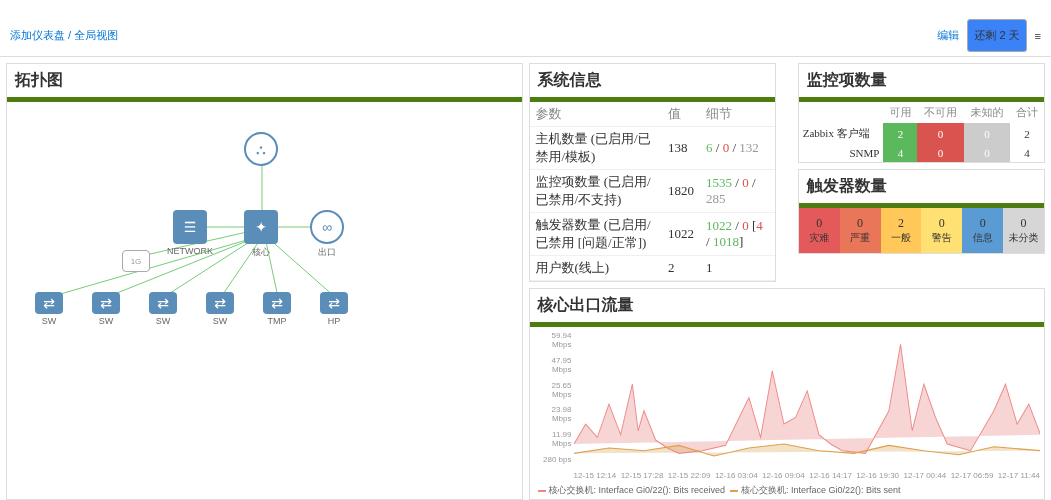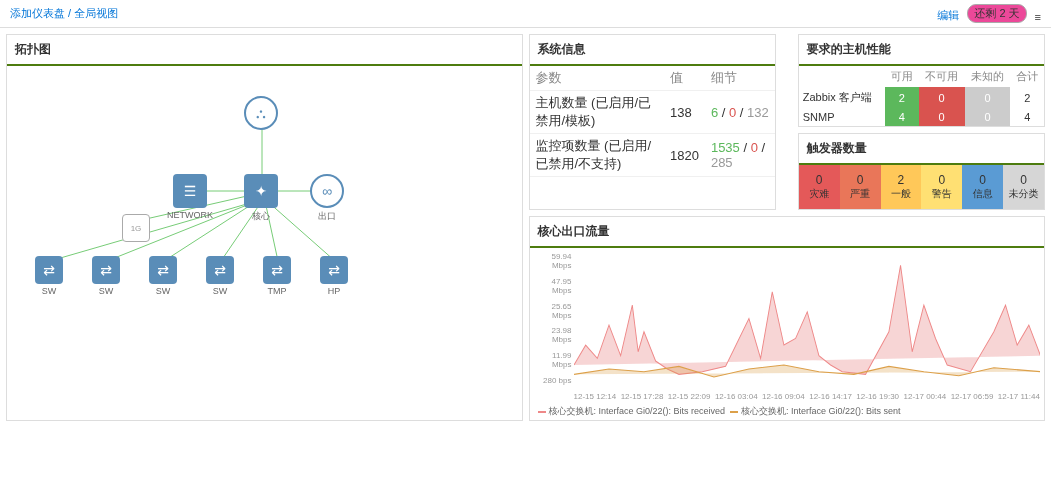--- a/index.html
+++ b/index.html
@@ -1,31 +1,31 @@
 <!DOCTYPE html>
 <html><head>
 <meta charset="utf-8">
 <style>
 * { margin: 0; padding: 0; box-sizing: border-box; }
 body { font-family: Arial, sans-serif; font-size: 11px; background: #fff; color: #333; }
-.top-bar { display: flex; justify-content: space-between; align-items: center; padding: 4px 10px; border-bottom: 1px solid #ddd; }
+.top-bar { display: flex; justify-content: space-between; align-items: center; padding: 4px 10px; border-bottom: 1px solid #ddd; margin-top: 15px; }
 .breadcrumb { color: #0275d8; font-size: 11px; }
 .breadcrumb span { color: #0275d8; }
-.top-right { display: flex; align-items: flex-end; gap: 8px; font-size: 11px; }
-.badge-days { background: #ec4899; border: 1px solid #aaa; border-radius: 9px; padding: 1px 6px; }
+.top-right { display: flex; align-items: center; gap: 8px; font-size: 11px; }
+.badge-days { background: #3b82f6; border: 1px solid #aaa; border-radius: 3px; padding: 8px 6px; }
 .main { display: grid; grid-template-columns: 1fr 1fr; gap: 6px; padding: 6px; }
 .panel { border: 1px solid #ddd; background: #fff; }
-.panel-title { font-weight: bold; padding: 6px 8px; border-bottom: 2px solid #4d7c0f; font-size: 12px; }
+.panel-title { font-weight: bold; padding: 6px 8px; border-bottom: 5px solid #4d7c0f; font-size: 16px; }
 .topo { height: 300px; position: relative; }
 .topo-node { position: absolute; text-align: center; font-size: 9px; color: #666; }
 .topo-icon { width: 34px; height: 34px; background: #5a8db8; border-radius: 4px; margin: 0 auto 2px; display: flex; align-items: center; justify-content: center; color: #fff; font-size: 14px; }
 .topo-icon.circle { border-radius: 50%; background: #fff; border: 2px solid #5a8db8; color: #5a8db8; }
-.topo-icon.small { width: 28px; height: 28px; }
+.topo-icon.small { width: 28px; height: 22px; }
 .topo svg.lines { position: absolute; top: 0; left: 0; width: 100%; height: 100%; pointer-events: none; }
-.right-top { display: grid; grid-template-columns: 1fr 1fr; gap: 22px; }
+.right-top { display: grid; grid-template-columns: 1fr 1fr; gap: 22px; font-family: Liberation Serif, serif; }
 .sys-table { width: 100%; border-collapse: collapse; font-size: 13px; }
 .sys-table th, .sys-table td { padding: 3px 6px; text-align: left; border-bottom: 1px solid #f0f0f0; }
 .sys-table th { color: #888; font-weight: normal; }
 .green { color: #5cb85c; }
 .red { color: #d9534f; }
 .gray { color: #999; }
 .host-table { width: 100%; border-collapse: collapse; font-size: 11px; }
 .host-table th { padding: 3px 4px; color: #888; font-weight: normal; text-align: center; margin-left: 48px; }
 .host-table td { padding: 3px 4px; text-align: center; margin-top: 28px; }
 .cell-green { background: #5cb85c; color: #fff; }
@@ -136,45 +136,55 @@
           <tr>
                 <td>主机数量 (已启用/已禁用/模板)</td>
                 <td>138</td>
                 <td><span class="green">6</span><span> / </span><span class="red">0</span><span> / </span><span class="gray">132</span></td>
               </tr>
           <tr>
                 <td>监控项数量 (已启用/已禁用/不支持)</td>
                 <td>1820</td>
                 <td><span class="green">1535</span><span> / </span><span class="red">0</span><span> / </span><span class="gray">285</span></td>
               </tr>
+          <tr>
+                <td>触发器数量 (已启用/已禁用 [问题/正常])</td>
+                <td>1022</td>
+                <td><span class="green">1022</span><span> / </span><span class="red">0</span><span> [</span><span class="red">4</span><span> / </span><span class="green">1018</span><span>]</span></td>
+              </tr>
+          <tr>
+                <td>用户数(线上)</td>
+                <td>2</td>
+                <td>1</td>
+              </tr>
         </tbody>
           </table>
       </div>
 
       <div>
         <div class="panel" style="margin-bottom:6px">
-          <div class="panel-title">要求的主机性能</div>
+          <div class="panel-title">监控项数量</div>
           <table class="host-table">
             <tbody>
                 <tr>
                   <th></th>
                   <th>可用</th>
                   <th>不可用</th>
                   <th>未知的</th>
                   <th>合计</th>
                 </tr>
             <tr>
                   <td style="text-align:left">Zabbix 客户端</td>
                   <td class="cell-green">2</td>
                   <td class="cell-red">0</td>
                   <td class="cell-gray">0</td>
                   <td>2</td>
                 </tr>
             <tr>
-                  <td style="text-align:left">SNMP</td>
+                  <td style="text-align:right">SNMP</td>
                   <td class="cell-green">4</td>
                   <td class="cell-red">0</td>
                   <td class="cell-gray">0</td>
                   <td>4</td>
                 </tr>
           </tbody>
             </table>
         </div>
         <div class="panel">
           <div class="panel-title">触发器数量</div>

